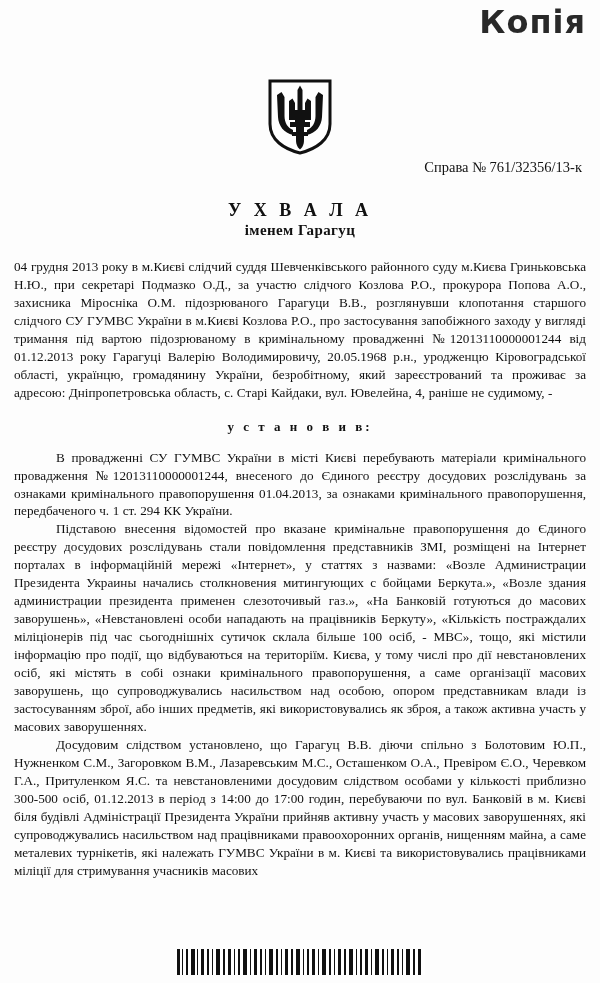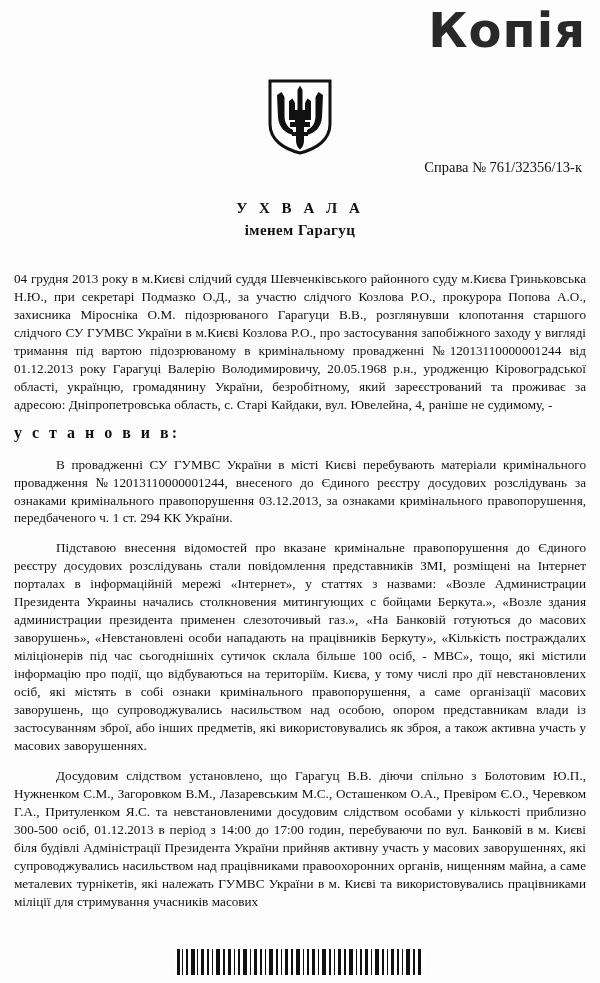--- a/index.html
+++ b/index.html
@@ -25,21 +25,21 @@
     
     background: #fdfdfd;
   }
 
   
   .copy-stamp {
     position: absolute;
     top: 6px;
     right: 14px;
     font-family: "DejaVu Sans", sans-serif;
-    font-size: 48px;
+    font-size: 32px;
     font-weight: 700;
     letter-spacing: 1px;
     color: #1a1a1a;
     line-height: 1;
     opacity: 0.93;
   }
 
   
   .emblem-wrap {
     position: absolute;
@@ -62,21 +62,21 @@
     font-weight: 400;
   }
 
   
   .doc-title {
     position: absolute;
     top: 200px;
     left: 0;
     right: 0;
     text-align: center;
-    font-size: 15px;
+    font-size: 18px;
     font-weight: 700;
     letter-spacing: 4px;
   }
   .doc-subtitle {
     position: absolute;
     top: 222px;
     left: 0;
     right: 0;
     text-align: center;
     font-size: 15px;
@@ -85,36 +85,37 @@
   }
 
   
   .body-area {
     position: absolute;
     top: 258px;
     left: 14px;
     width: 572px;
   }
   p.para {
-    margin: 12px 0 0px 0;
+    margin: 0 0 0px 0;
     font-size: 13.2px;
     line-height: 1.36;
     text-align: justify;
     text-justify: inter-word;
     word-spacing: 0.2px;
   }
   p.para.indent {
     text-indent: 42px;
   }
 
   .section-head {
-    font-size: 16px;
+    text-align: center;
+    font-size: 13px;
     font-weight: 700;
     letter-spacing: 3px;
-    margin: 10px 0 14px 0;
+    margin: 17px 0 14px 0;
   }
 
   
   .barcode-wrap {
     position: absolute;
     left: 0;
     right: 0;
     bottom: 4px;
     text-align: center;
   }
@@ -163,21 +164,21 @@
 
   <div class="doc-title">У Х В А Л А</div>
   <div class="doc-subtitle">іменем Гарагуц</div>
 
   <div class="body-area">
 
     <p class="para">04 грудня 2013 року          в м.Києві слідчий суддя Шевченківського районного суду м.Києва Гриньковська Н.Ю., при секретарі Подмазко О.Д., за участю слідчого Козлова Р.О., прокурора Попова А.О., захисника Міросніка О.М. підозрюваного Гарагуци В.В., розглянувши клопотання старшого слідчого СУ ГУМВС України в м.Києві Козлова Р.О., про застосування запобіжного заходу у вигляді тримання під вартою підозрюваному в кримінальному провадженні №12013110000001244 від 01.12.2013 року Гарагуці Валерію Володимировичу, 20.05.1968 р.н., уродженцю Кіровоградської області, українцю, громадянину України, безробітному, який зареєстрований та проживає за адресою: Дніпропетровська область, с. Старі Кайдаки, вул. Ювелейна, 4, раніше не судимому, -</p>
 
     <div class="section-head">у с т а н о в и в:</div>
 
-    <p class="para indent">В провадженні СУ ГУМВС України в місті Києві перебувають матеріали кримінального провадження  №12013110000001244, внесеного до  Єдиного реєстру досудових розслідувань за ознаками кримінального правопорушення 03.12.2013, за ознаками кримінального правопорушення, передбаченого ч. 1 ст. 294 КК України.</p>
+    <p class="para indent">В провадженні СУ ГУМВС України в місті Києві перебувають матеріали кримінального провадження  №12013110000001244, внесеного до  Єдиного реєстру досудових розслідувань за ознаками кримінального правопорушення 01.04.2013, за ознаками кримінального правопорушення, передбаченого ч. 1 ст. 294 КК України.</p>
     <p class="para indent">Підставою внесення відомостей про вказане кримінальне правопорушення до Єдиного реєстру досудових розслідувань стали повідомлення представників ЗМІ, розміщені на Інтернет порталах в інформаційній мережі «Інтернет», у статтях з назвами: «Возле Администрации Президента Украины начались столкновения митингующих с бойцами Беркута.», «Возле здания администрации президента применен слезоточивый газ.», «На Банковій готуються до масових заворушень», «Невстановлені особи нападають на працівників Беркуту», «Кількість постраждалих міліціонерів під час сьогоднішніх сутичок склала більше 100 осіб, - МВС», тощо, які містили інформацію про події, що відбуваються на територіїм. Києва, у тому числі про дії невстановлених осіб, які містять в собі ознаки кримінального правопорушення, а саме організації масових заворушень, що супроводжувались насильством над особою, опором представникам влади із застосуванням зброї, або інших предметів, які використовувались як зброя, а також активна участь у масових заворушеннях.</p>
     <p class="para indent">Досудовим слідством установлено, що Гарагуц В.В. діючи спільно з Болотовим Ю.П., Нужненком С.М.,  Загоровком В.М., Лазаревським М.С., Осташенком О.А., Превіром Є.О., Черевком Г.А., Притуленком Я.С. та невстановленими досудовим слідством особами у кількості приблизно 300-500 осіб, 01.12.2013 в період з 14:00 до 17:00 годин, перебуваючи по вул. Банковій в м. Києві біля будівлі Адміністрації Президента України прийняв активну участь у масових заворушеннях, які супроводжувались насильством над працівниками правоохоронних органів, нищенням майна, а саме металевих турнікетів, які належать ГУМВС України в м. Києві та використовувались працівниками міліції для стримування учасників масових</p>
 
   </div>
 
   <div class="barcode-wrap">
     <svg class="barcode" viewBox="0 0 250 26" preserveAspectRatio="none" aria-hidden="true">
       <rect x="0" y="0" width="250" height="26" fill="#ffffff"></rect>
       <g fill="#111111">
         <rect x="2" y="0" width="3" height="26"></rect>

